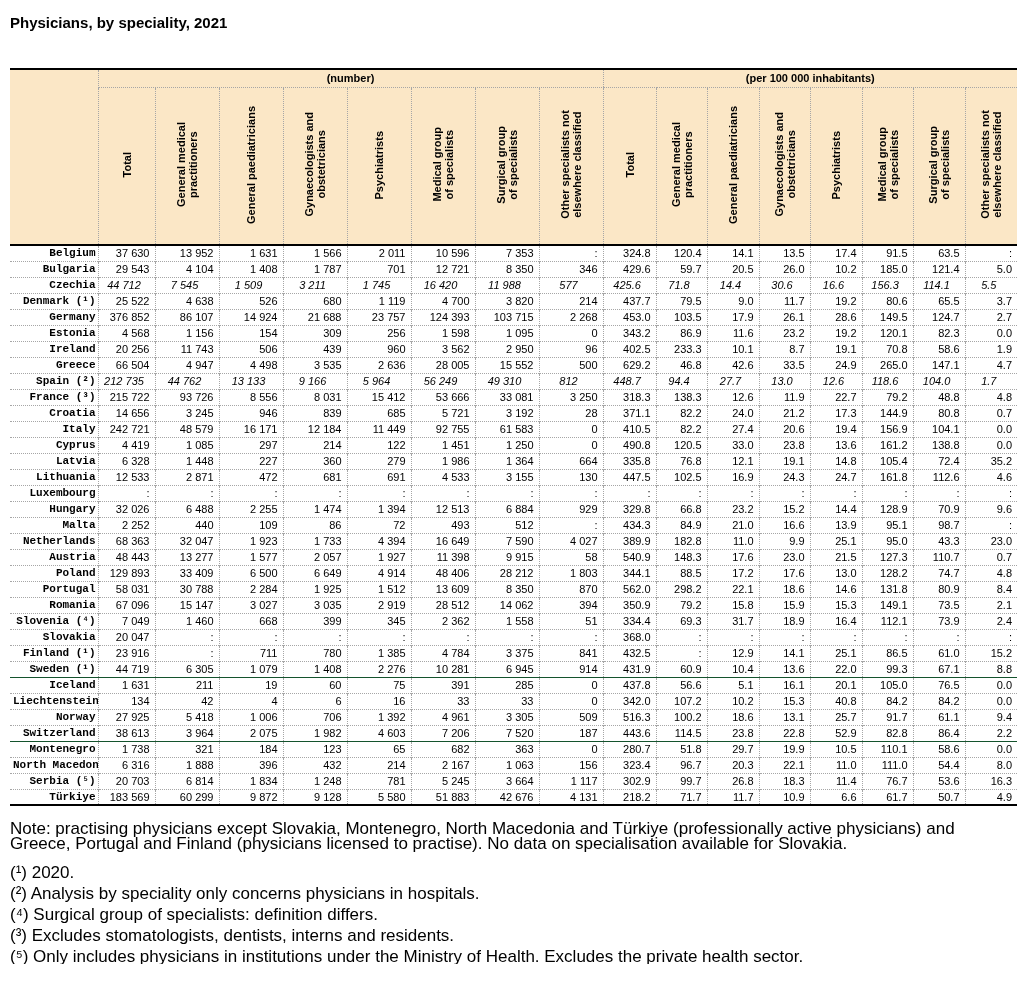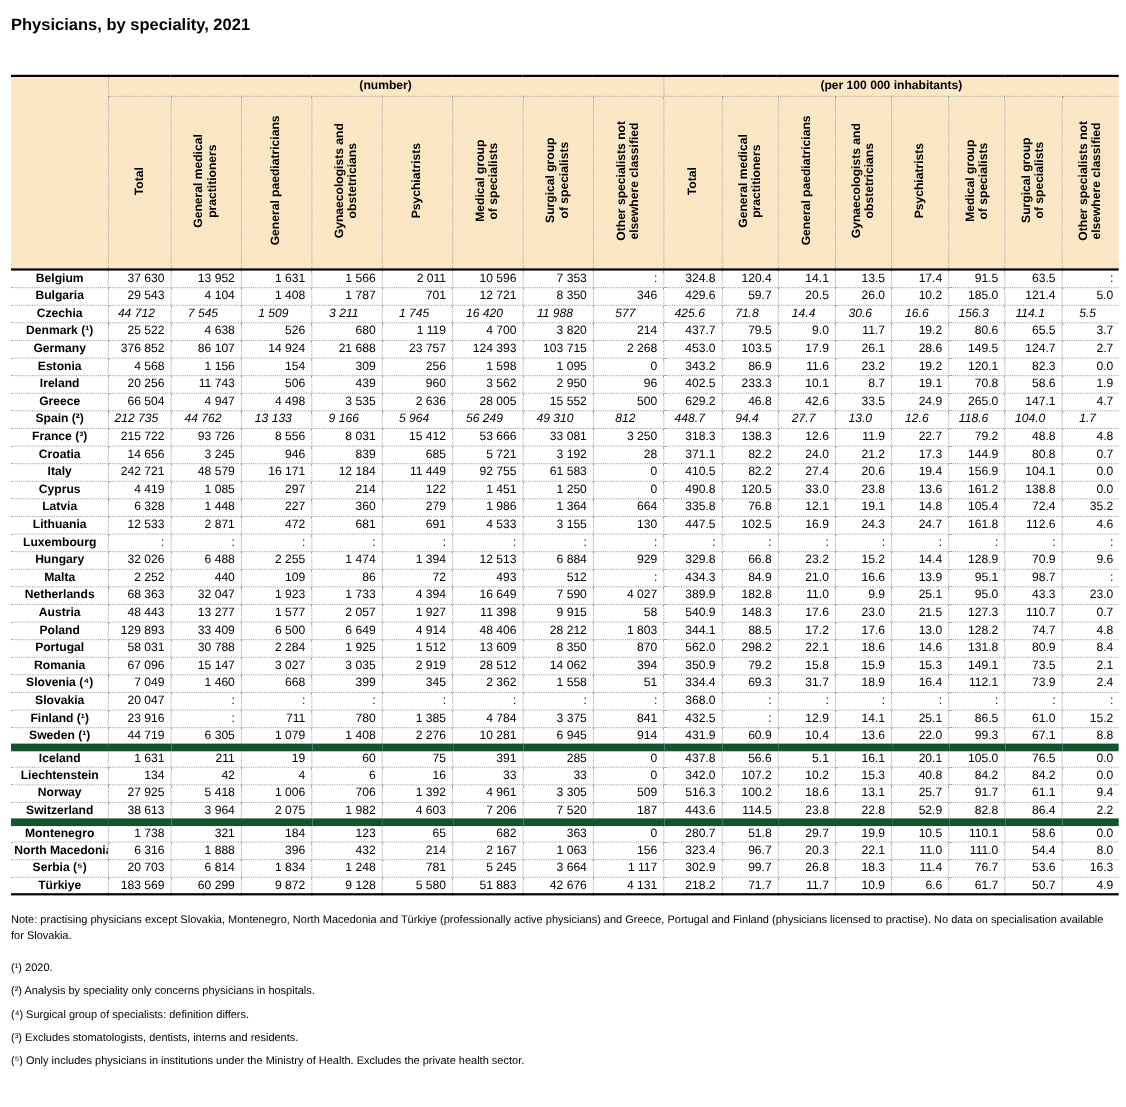--- a/index.html
+++ b/index.html
@@ -50,42 +50,43 @@
     writing-mode: vertical-rl;
     transform: rotate(180deg);
     white-space: pre-line;
     line-height: 12px;
     max-height: 152px;
     font-weight: bold;
   }
   table.stat tbody { border-top: 2px solid #000; }
   tbody tr { height: 16px; }
   tbody th.country {
-    text-align: center;
+    text-align: right;
     font-weight: bold;
     padding: 1px 2px 1px 3px;
     border-top: 1px dotted #a6a6a6;
     white-space: nowrap;
     overflow: hidden;
+    font-family: Liberation Mono, monospace;
   }
   tbody tr:first-child th.country,
   tbody tr:first-child td { border-top: none; }
   tbody td {
     text-align: right;
     padding: 1px 5px 1px 0;
     border-top: 1px dotted #a6a6a6;
     border-left: 1px dotted #a6a6a6;
     white-space: nowrap;
     overflow: hidden;
   }
   tbody tr.section-start th.country,
-  tbody tr.section-start td { border-top: 7px solid #14532d; margin-top: 10px; }
+  tbody tr.section-start td { border-top: 1px solid #14532d; margin-top: 10px; }
   tbody tr.italic-row td { font-style: italic; text-align: center; }
   
-  .notes { margin-top: 15px; font-size: 10px; line-height: 15px; width: 1004px; }
+  .notes { margin-top: 15px; font-size: 17px; line-height: 15px; width: 1004px; }
   .note-main { margin-bottom: 14px; }
   .footnote { margin-top: 6px; }
   .source-line { margin-top: 6px; }
   .source-label { font-style: italic; }
 </style>
 </head>
 <body>
 
 <h1 class="page-title">Physicians, by speciality, 2021</h1>
 

